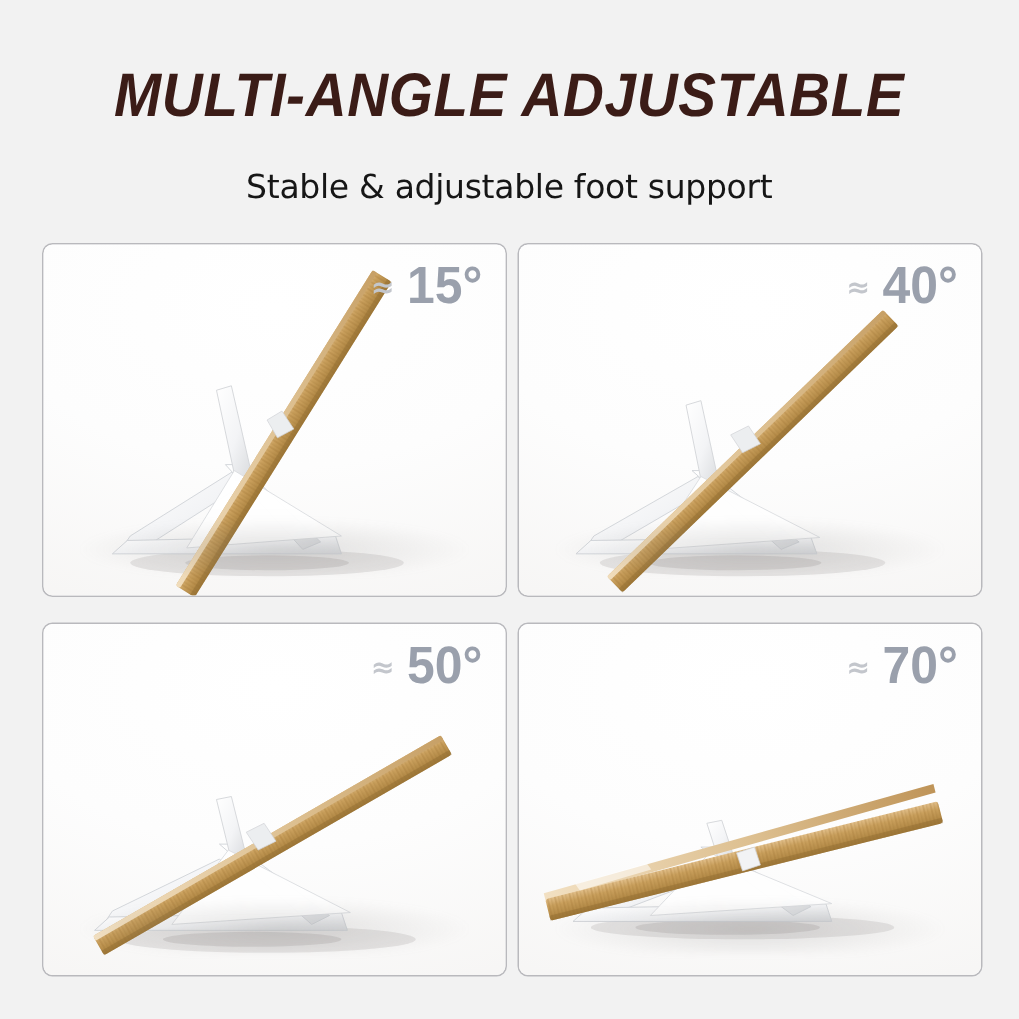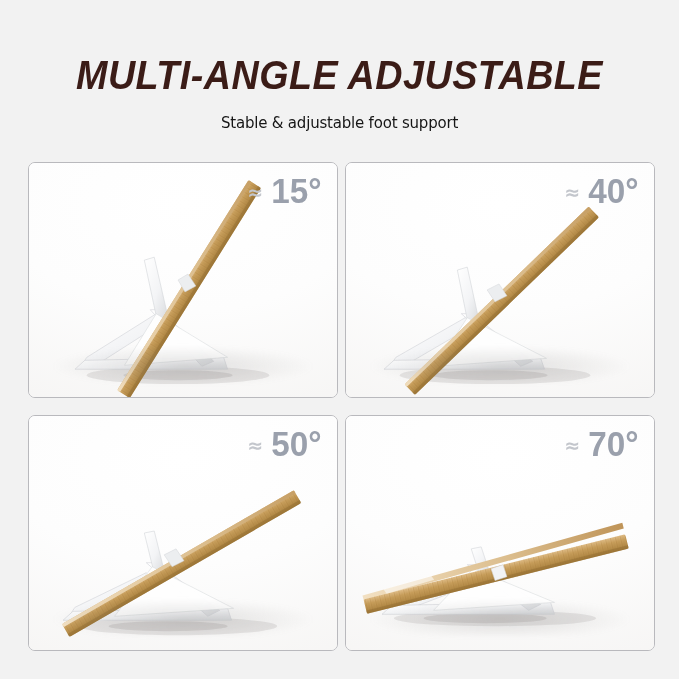--- a/index.html
+++ b/index.html
@@ -17,42 +17,42 @@
     position: relative;
     width: 679px;
     height: 679px;
     background: #f2f2f2;
   }
 
   
   .header {
     position: absolute;
     left: 0;
-    top: 16px;
+    top: 4px;
     width: 679px;
     text-align: center;
   }
   .title {
     margin: 0;
     padding-top: 38px;
     font-family: "Liberation Sans Narrow", "Liberation Sans", sans-serif;
     font-size: 41px;
     font-weight: 700;
     font-style: italic;
     letter-spacing: 0.5px;
     color: #3b1c17;
     transform: scaleX(0.92);
     white-space: nowrap;
     line-height: 1.05;
   }
   .subtitle {
-    margin: 5px;
+    margin: 16px;
     padding-top: 12px;
     font-family: "DejaVu Sans", sans-serif;
-    font-size: 15px;
+    font-size: 22px;
     font-weight: 400;
     color: #161616;
     letter-spacing: -0.2px;
     white-space: nowrap;
   }
 
   
   .grid {
     position: absolute;
     left: 28px;

